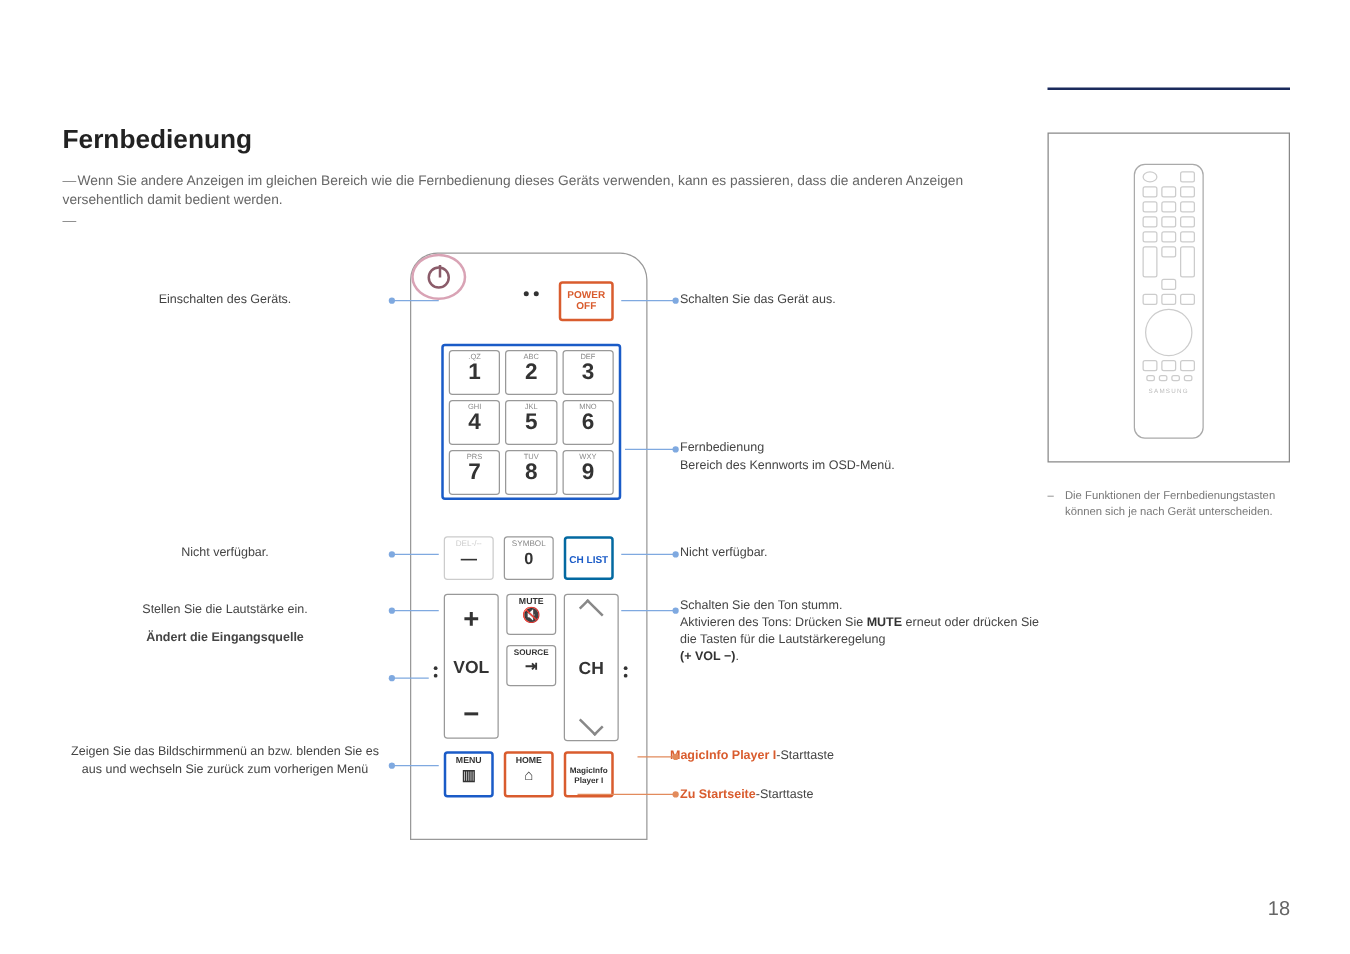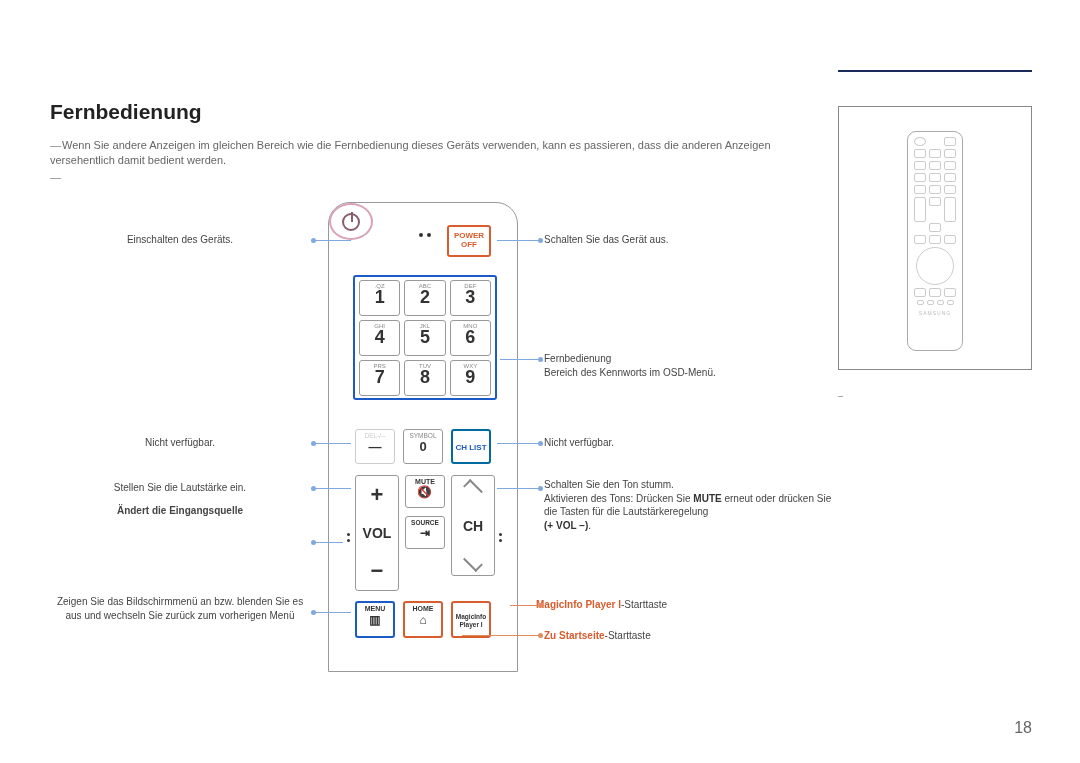--- a/index.html
+++ b/index.html
@@ -116,21 +116,21 @@
     top: 272px; left: 26px; width: 44px; height: 116px;
     border: 1px solid #999; border-radius: 3px;
     display: flex; flex-direction: column; align-items: center; justify-content: space-between;
     padding: 6px 0;
   }
   .vol-block .sign { font-size: 22px; font-weight: bold; }
   .vol-block .lbl { font-size: 14px; font-weight: bold; }
 
   .ch-block {
     position: absolute;
-    top: 272px; left: 122px; width: 44px; height: 101px;
+    top: 272px; left: 122px; width: 44px; height: 118px;
     border: 1px solid #999; border-radius: 3px;
     display: flex; flex-direction: column; align-items: center; justify-content: space-between;
     padding: 8px 0;
   }
   .chev { width: 18px; height: 10px; border: solid #888; border-width: 0 2px 2px 0; display: inline-block; }
   .chev.up { transform: rotate(-135deg); }
   .chev.down { transform: rotate(45deg); }
   .ch-block .lbl { font-size: 14px; font-weight: bold; }
 
   .mid-small { position: absolute; left: 76px; width: 40px; height: 33px; border: 1px solid #999; border-radius: 3px; display: flex; flex-direction: column; align-items: center; justify-content: flex-start; font-size: 7px; font-weight: bold; padding-top: 2px; }
@@ -417,16 +417,16 @@
         <div class="mini-btn sq" style="width:7px;height:5px;"></div>
         <div class="mini-btn sq" style="width:7px;height:5px;"></div>
         <div class="mini-btn sq" style="width:7px;height:5px;"></div>
         <div class="mini-btn sq" style="width:7px;height:5px;"></div>
       </div>
     <div class="mini-brand">SAMSUNG</div>
   </div>
 </div>
 
 <div class="sidebar-note">
-  <span class="d">–</span>
+  <span class="d">–</span><span>Die Funktionen der Fernbedienungstasten können sich je nach Gerät unterscheiden.</span>
 </div>
 
 <div class="page-num">18</div>
 
 </body></html>

